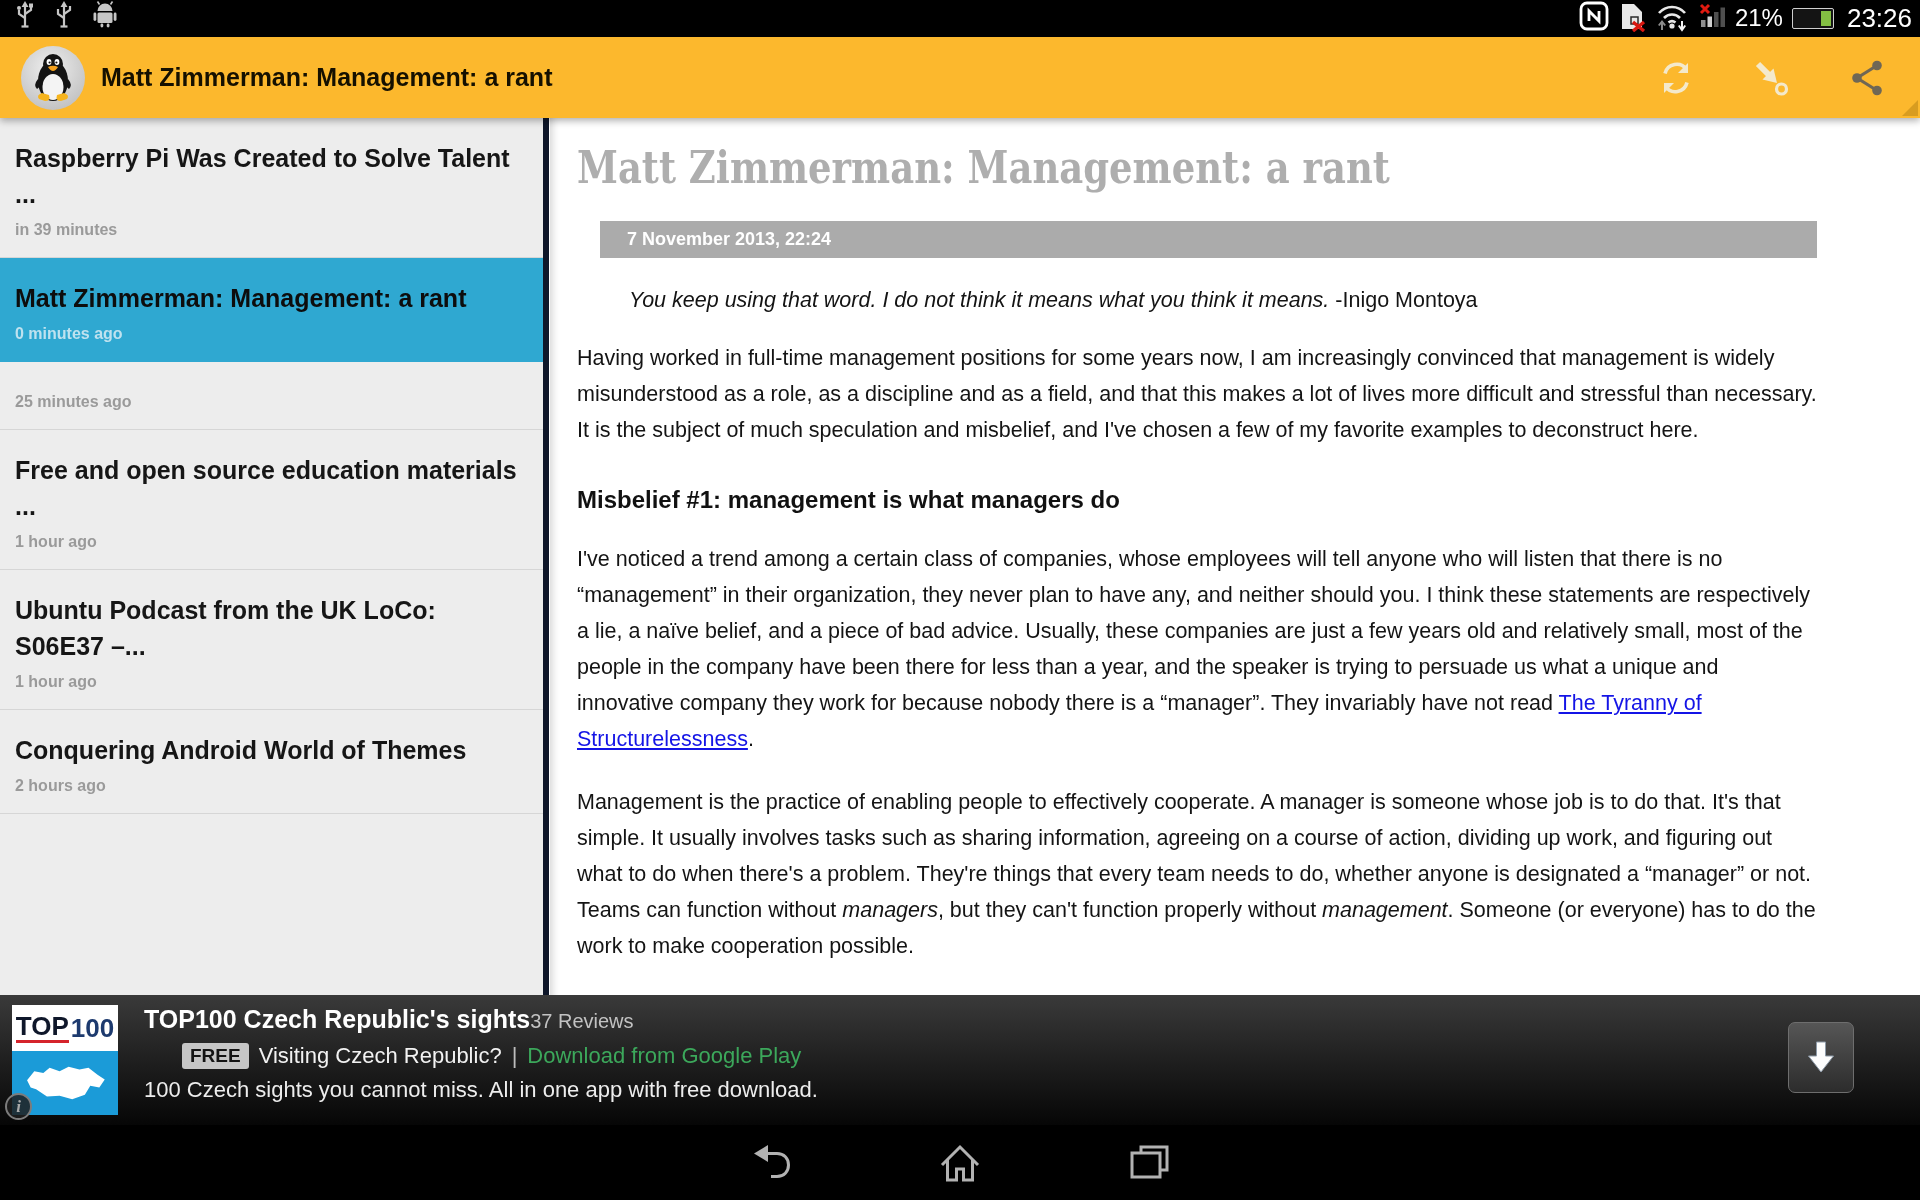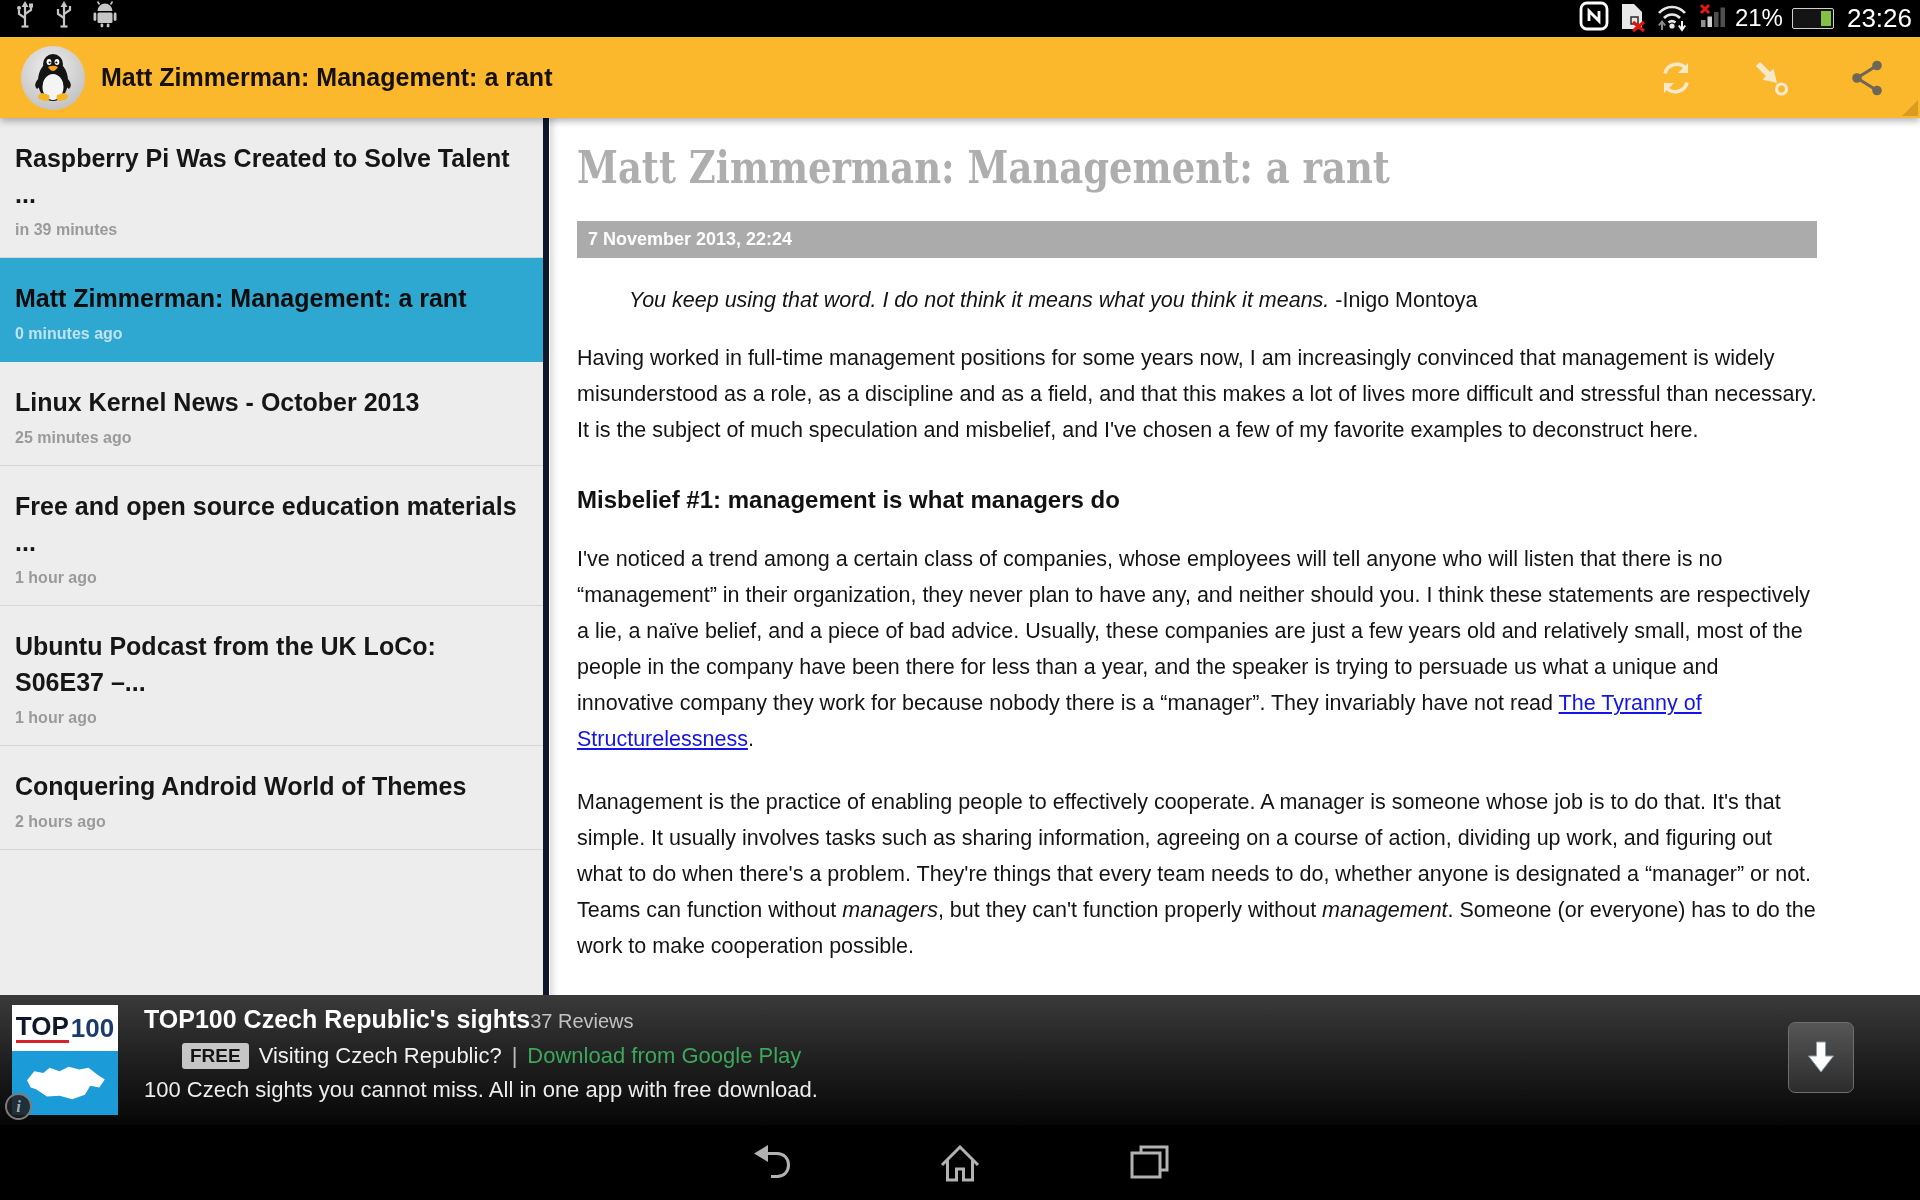--- a/index.html
+++ b/index.html
@@ -39,21 +39,21 @@
   .feed-item.selected .fi-title { color:#0d0d0d; }
   .feed-item.selected .fi-time { color:#bfe2ef; }
 
   
   .content { position:absolute; top:118px; left:550px; right:0; height:1082px; background:#fff;
              overflow:hidden; box-shadow:inset 9px 0 9px -7px rgba(0,0,0,.18); }
   .content-inner { padding:24px 103px 0 27px; }
   .article-title { font-family:"DejaVu Serif", serif; font-weight:bold; font-size:44px; color:#aeaeae;
                    display:inline-block; transform:scaleX(.84); transform-origin:left center; white-space:nowrap; }
   .date-bar { margin-top:28px; height:37px; line-height:37px; background:#ababab; color:#fff;
-              font-weight:bold; font-size:18px; padding-left:11px; }
+              font-weight:bold; font-size:18px; padding-left:27px;margin-left:23px; }
   .quote { margin-top:30px; padding-left:52px; font-size:21.5px; color:#141414; }
   .quote .q-it { font-style:italic; }
   .body-p { margin-top:27px; font-size:21.5px; line-height:36px; color:#141414; }
   .body-h { margin-top:38px; font-size:24px; font-weight:bold; color:#111; }
   .a-link { color:#1414e6; text-decoration:underline; cursor:pointer; }
   .it { font-style:italic; }
 
   
   .ad { position:absolute; left:0; top:995px; width:100%; height:130px; z-index:50;
         background:linear-gradient(180deg,#3a3a3a 0%, #222 45%, #060606 100%); cursor:pointer; }
@@ -218,21 +218,20 @@
   <div class="sidebar">
     <div class="feed-item">
       <div class="fi-title">Raspberry Pi Was Created to Solve Talent ...</div>
       <div class="fi-time">in 39 minutes</div>
     </div>
     <div class="feed-item selected">
       <div class="fi-title">Matt Zimmerman: Management: a rant</div>
       <div class="fi-time">0 minutes ago</div>
     </div>
     <div class="feed-item">
-      <div class="fi-title">Linux Kernel News - October 2013</div>
       <div class="fi-time">25 minutes ago</div>
     </div>
     <div class="feed-item">
       <div class="fi-title">Free and open source education materials ...</div>
       <div class="fi-time">1 hour ago</div>
     </div>
     <div class="feed-item">
       <div class="fi-title">Ubuntu Podcast from the UK LoCo: S06E37 –...</div>
       <div class="fi-time">1 hour ago</div>
     </div>

